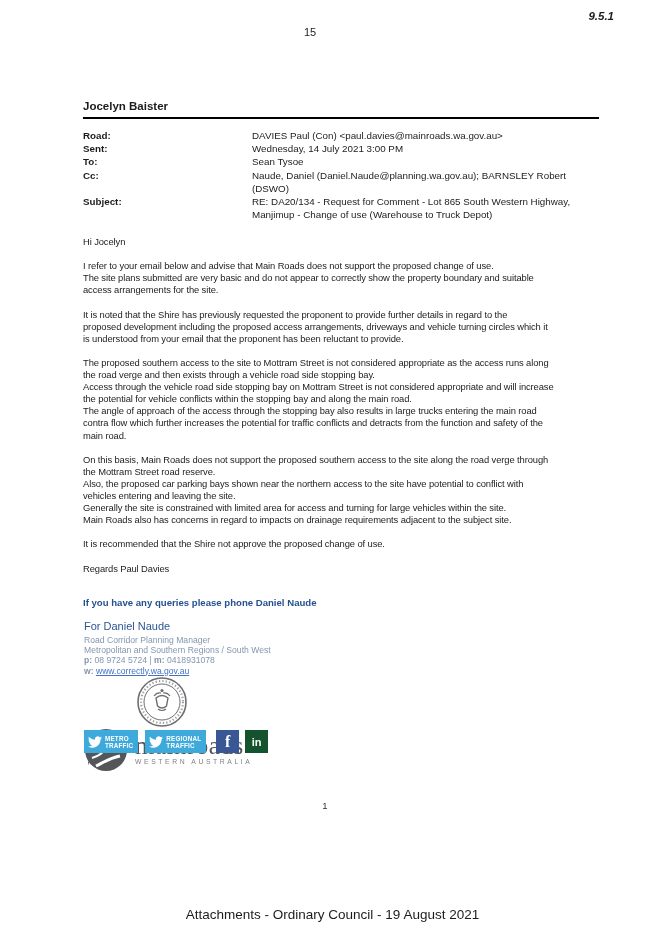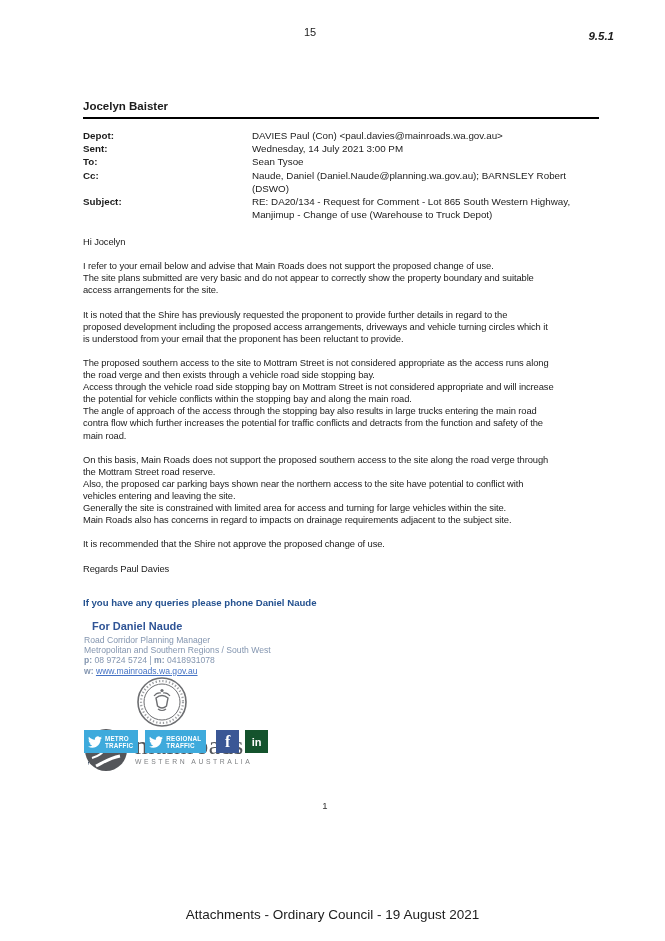--- a/index.html
+++ b/index.html
@@ -4,21 +4,21 @@
 <style>
   * { margin:0; padding:0; box-sizing:border-box; }
   html,body { background:#ffffff; }
   .page {
     position:relative; width:665px; height:941px; margin:0 auto;
     background:#ffffff; overflow:hidden;
     font-family:"Liberation Sans", sans-serif; color:#1c1c1c;
   }
   
   .page-num-top { position:absolute; top:26px; left:288px; width:44px; text-align:center; font-size:11px; }
-  .section-num  { position:absolute; top:30px; right:51px; font-size:11.5px; font-weight:bold; font-style:italic; }
+  .section-num  { position:absolute; top:10px; right:51px; font-size:11.5px; font-weight:bold; font-style:italic; }
 
   
   .doc-heading {
     position:absolute; top:100px; left:83px; width:516px;
     font-size:11.5px; font-weight:bold; padding-bottom:5px;
     border-bottom:2.5px solid #000;
   }
 
   
   .email-header { position:absolute; top:129px; left:83px; width:516px; font-size:9.8px; line-height:13.2px; }
@@ -28,21 +28,21 @@
 
   
   .email-body { position:absolute; top:236px; left:83px; width:575px; font-size:9.4px; line-height:12.1px; letter-spacing:-0.1px; }
   .para { margin-bottom:12.1px; }
   .body-line { white-space:nowrap; }
 
   .query-note { position:absolute; top:597px; left:83px; font-size:9.6px; font-weight:bold; }
 
   
   .signature { position:absolute; top:620px; left:84px; }
-  .sig-name { font-size:11px; font-weight:bold; margin-bottom:3px;margin-left:8px; }
+  .sig-name { font-size:11px; font-weight:normal; margin-bottom:3px; }
   .sig-line { font-size:8.6px; line-height:10.2px; }
   .sig-line b { font-weight:bold; }
   .sig-web a { text-decoration:underline; cursor:pointer; }
 
   
   .logos { position:absolute; top:676px; left:84px; display:flex; align-items:center;flex-direction:column; }
   .crest { width:52px; height:52px; margin-right:12px; }
   .mainroads-logo { display:flex; align-items:center; }
   .mr-circle { width:44px; height:44px; margin-right:7px; }
   .mr-words { display:flex; flex-direction:column; }
@@ -68,21 +68,21 @@
 
 <div class="page">
 
   <div class="page-num-top">15</div>
   <div class="section-num">9.5.1</div>
 
   <div class="doc-heading">Jocelyn Baister</div>
 
   <div class="email-header">
       <div class="hdr-row">
-        <div class="hdr-label">Depot:</div>
+        <div class="hdr-label">Road:</div>
         <div class="hdr-value">DAVIES Paul (Con) &lt;paul.davies@mainroads.wa.gov.au&gt;</div>
       </div>
       <div class="hdr-row">
         <div class="hdr-label">Sent:</div>
         <div class="hdr-value">Wednesday, 14 July 2021 3:00 PM</div>
       </div>
       <div class="hdr-row">
         <div class="hdr-label">To:</div>
         <div class="hdr-value">Sean Tysoe</div>
       </div>
@@ -143,21 +143,21 @@
     <div class="sig-line" style="color: rgb(132, 150, 176);">Metropolitan and Southern Regions / South West</div>
     <div class="sig-line" style="color: rgb(132, 150, 176);">
       <b>p:</b>
       <span>08 9724 5724</span>
       <span>|</span>
       <b>m:</b>
       <span>0418931078</span>
     </div>
     <div class="sig-line sig-web" style="color: rgb(132, 150, 176);">
       <b>w:</b>
-      <a style="color: rgb(68, 114, 196);">www.mainroads.wa.gov.au</a>
+      <a style="color: rgb(68, 114, 196);">www.correctly.wa.gov.au</a>
     </div>
   </div>
 
   <div class="logos">
     <svg class="crest" viewBox="0 0 52 52">
       <circle cx="26" cy="26" r="24" fill="none" stroke="#6d6e71" stroke-width="1.6"></circle>
       <circle cx="26" cy="26" r="18" fill="none" stroke="#6d6e71" stroke-width="1"></circle>
       <circle cx="26" cy="26" r="21" fill="none" stroke="#9ea0a3" stroke-width="2.2" stroke-dasharray="1.3 2.1"></circle>
       <path d="M20 22 q6 -5 12 0 l-1.5 8 q-4.5 4 -9 0 z" fill="none" stroke="#6d6e71" stroke-width="1.4"></path>
       <path d="M18 20 q3 -4 7 -3 M34 20 q-3 -4 -7 -3" fill="none" stroke="#6d6e71" stroke-width="1.2"></path>

